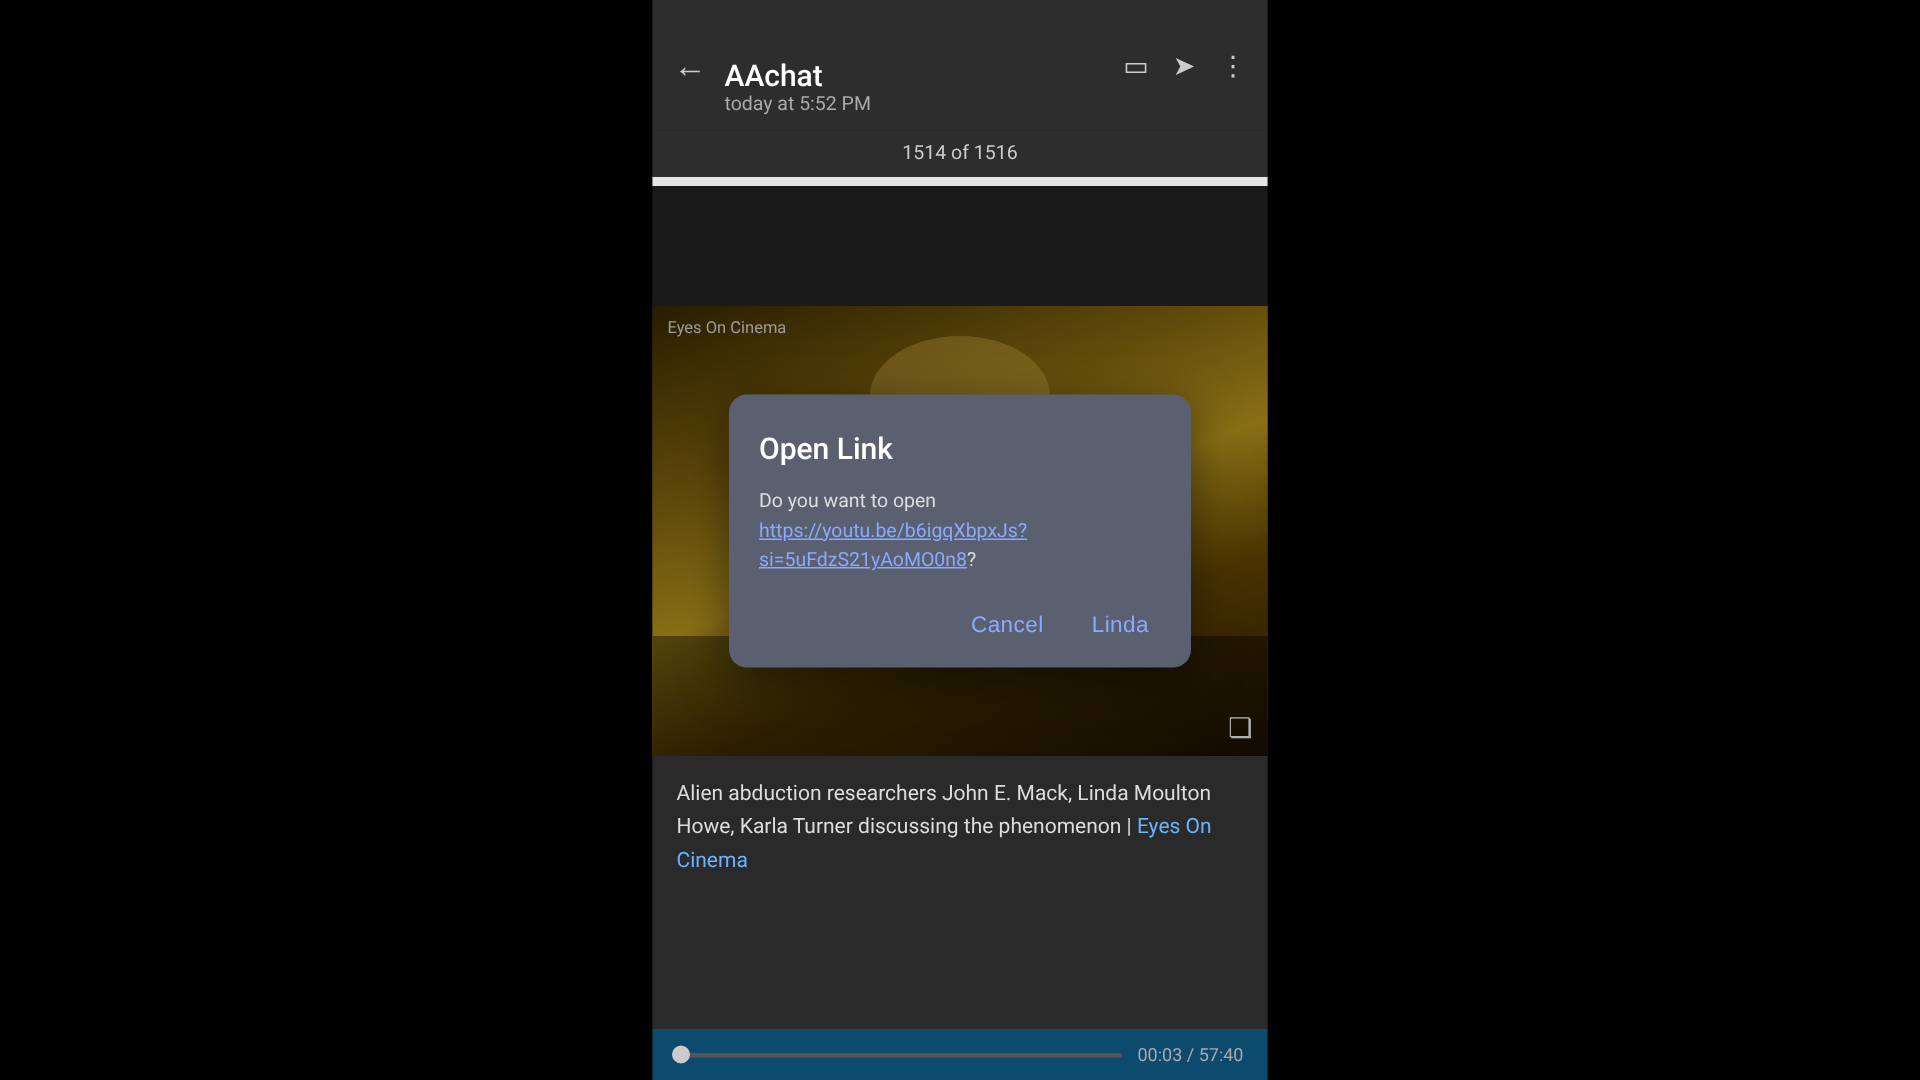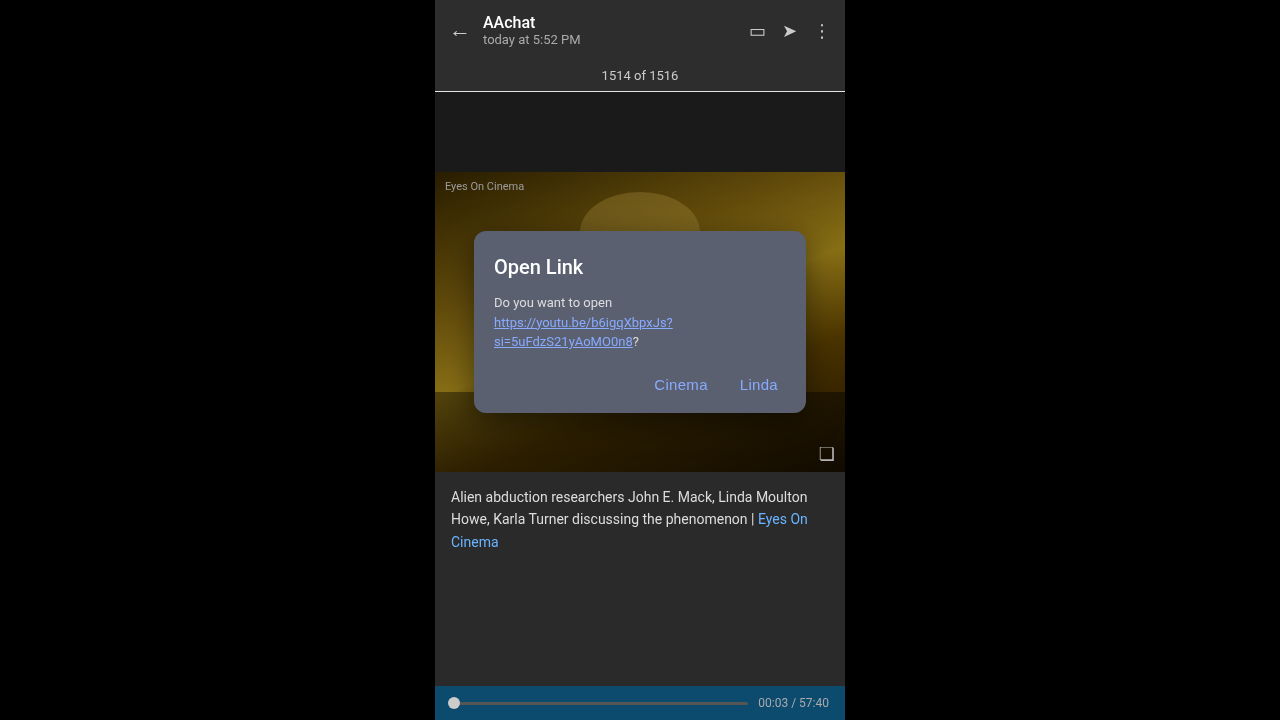--- a/index.html
+++ b/index.html
@@ -39,22 +39,23 @@
       font-size: 22px;
       cursor: pointer;
     }
 
     .header-info {
       flex: 1;
     }
 
     .header-title {
       color: #fff;
-      font-size: 16px;
+      font-size: 20px;
       font-weight: 500;
+      margin-top: 28px;
     }
 
     .header-subtitle {
       color: #aaa;
       font-size: 13px;
     }
 
     .header-icons {
       display: flex;
       gap: 16px;
@@ -67,21 +68,21 @@
       cursor: pointer;
     }
 
     
     .message-counter {
       background: #2d2d2d;
       text-align: center;
       padding: 8px;
       color: #ccc;
       font-size: 13px;
-      border-bottom: 1px solid #e5e5e5;
+      border-bottom: 6px solid #e5e5e5;
     }
 
     
     .spacer {
       background: #1a1a1a;
       height: 80px;
     }
 
     
     .video-container {
@@ -144,21 +145,21 @@
       display: flex;
       align-items: center;
       justify-content: center;
       z-index: 10;
     }
 
     .dialog {
       background: #5a6070;
       border-radius: 12px;
       padding: 24px 20px 16px 20px;
-      width: 332px;
+      width: 308px;
       box-shadow: 0 8px 32px rgba(0,0,0,0.5);
     }
 
     .dialog-title {
       color: #fff;
       font-size: 20px;
       font-weight: 500;
       margin-bottom: 14px;
     }
 
@@ -280,21 +281,21 @@
     <div class="video-bg-shape1"></div>
     <div class="video-bg-shape2"></div>
 
     <div class="dialog-overlay">
       <div class="dialog">
         <div class="dialog-title">Open Link</div>
         <div class="dialog-body">
           <span>Do you want to open </span><a class="dialog-link">https://youtu.be/b6igqXbpxJs?si=5uFdzS21yAoMO0n8</a><span>?</span>
         </div>
         <div class="dialog-actions">
-          <button class="dialog-btn">Cinema</button>
+          <button class="dialog-btn">Cancel</button>
           <button class="dialog-btn">Linda</button>
         </div>
       </div>
     </div>
 
     <span class="fullscreen-btn">❏</span>
   </div>
 
   <div class="description-area">
     <div class="description-text">

